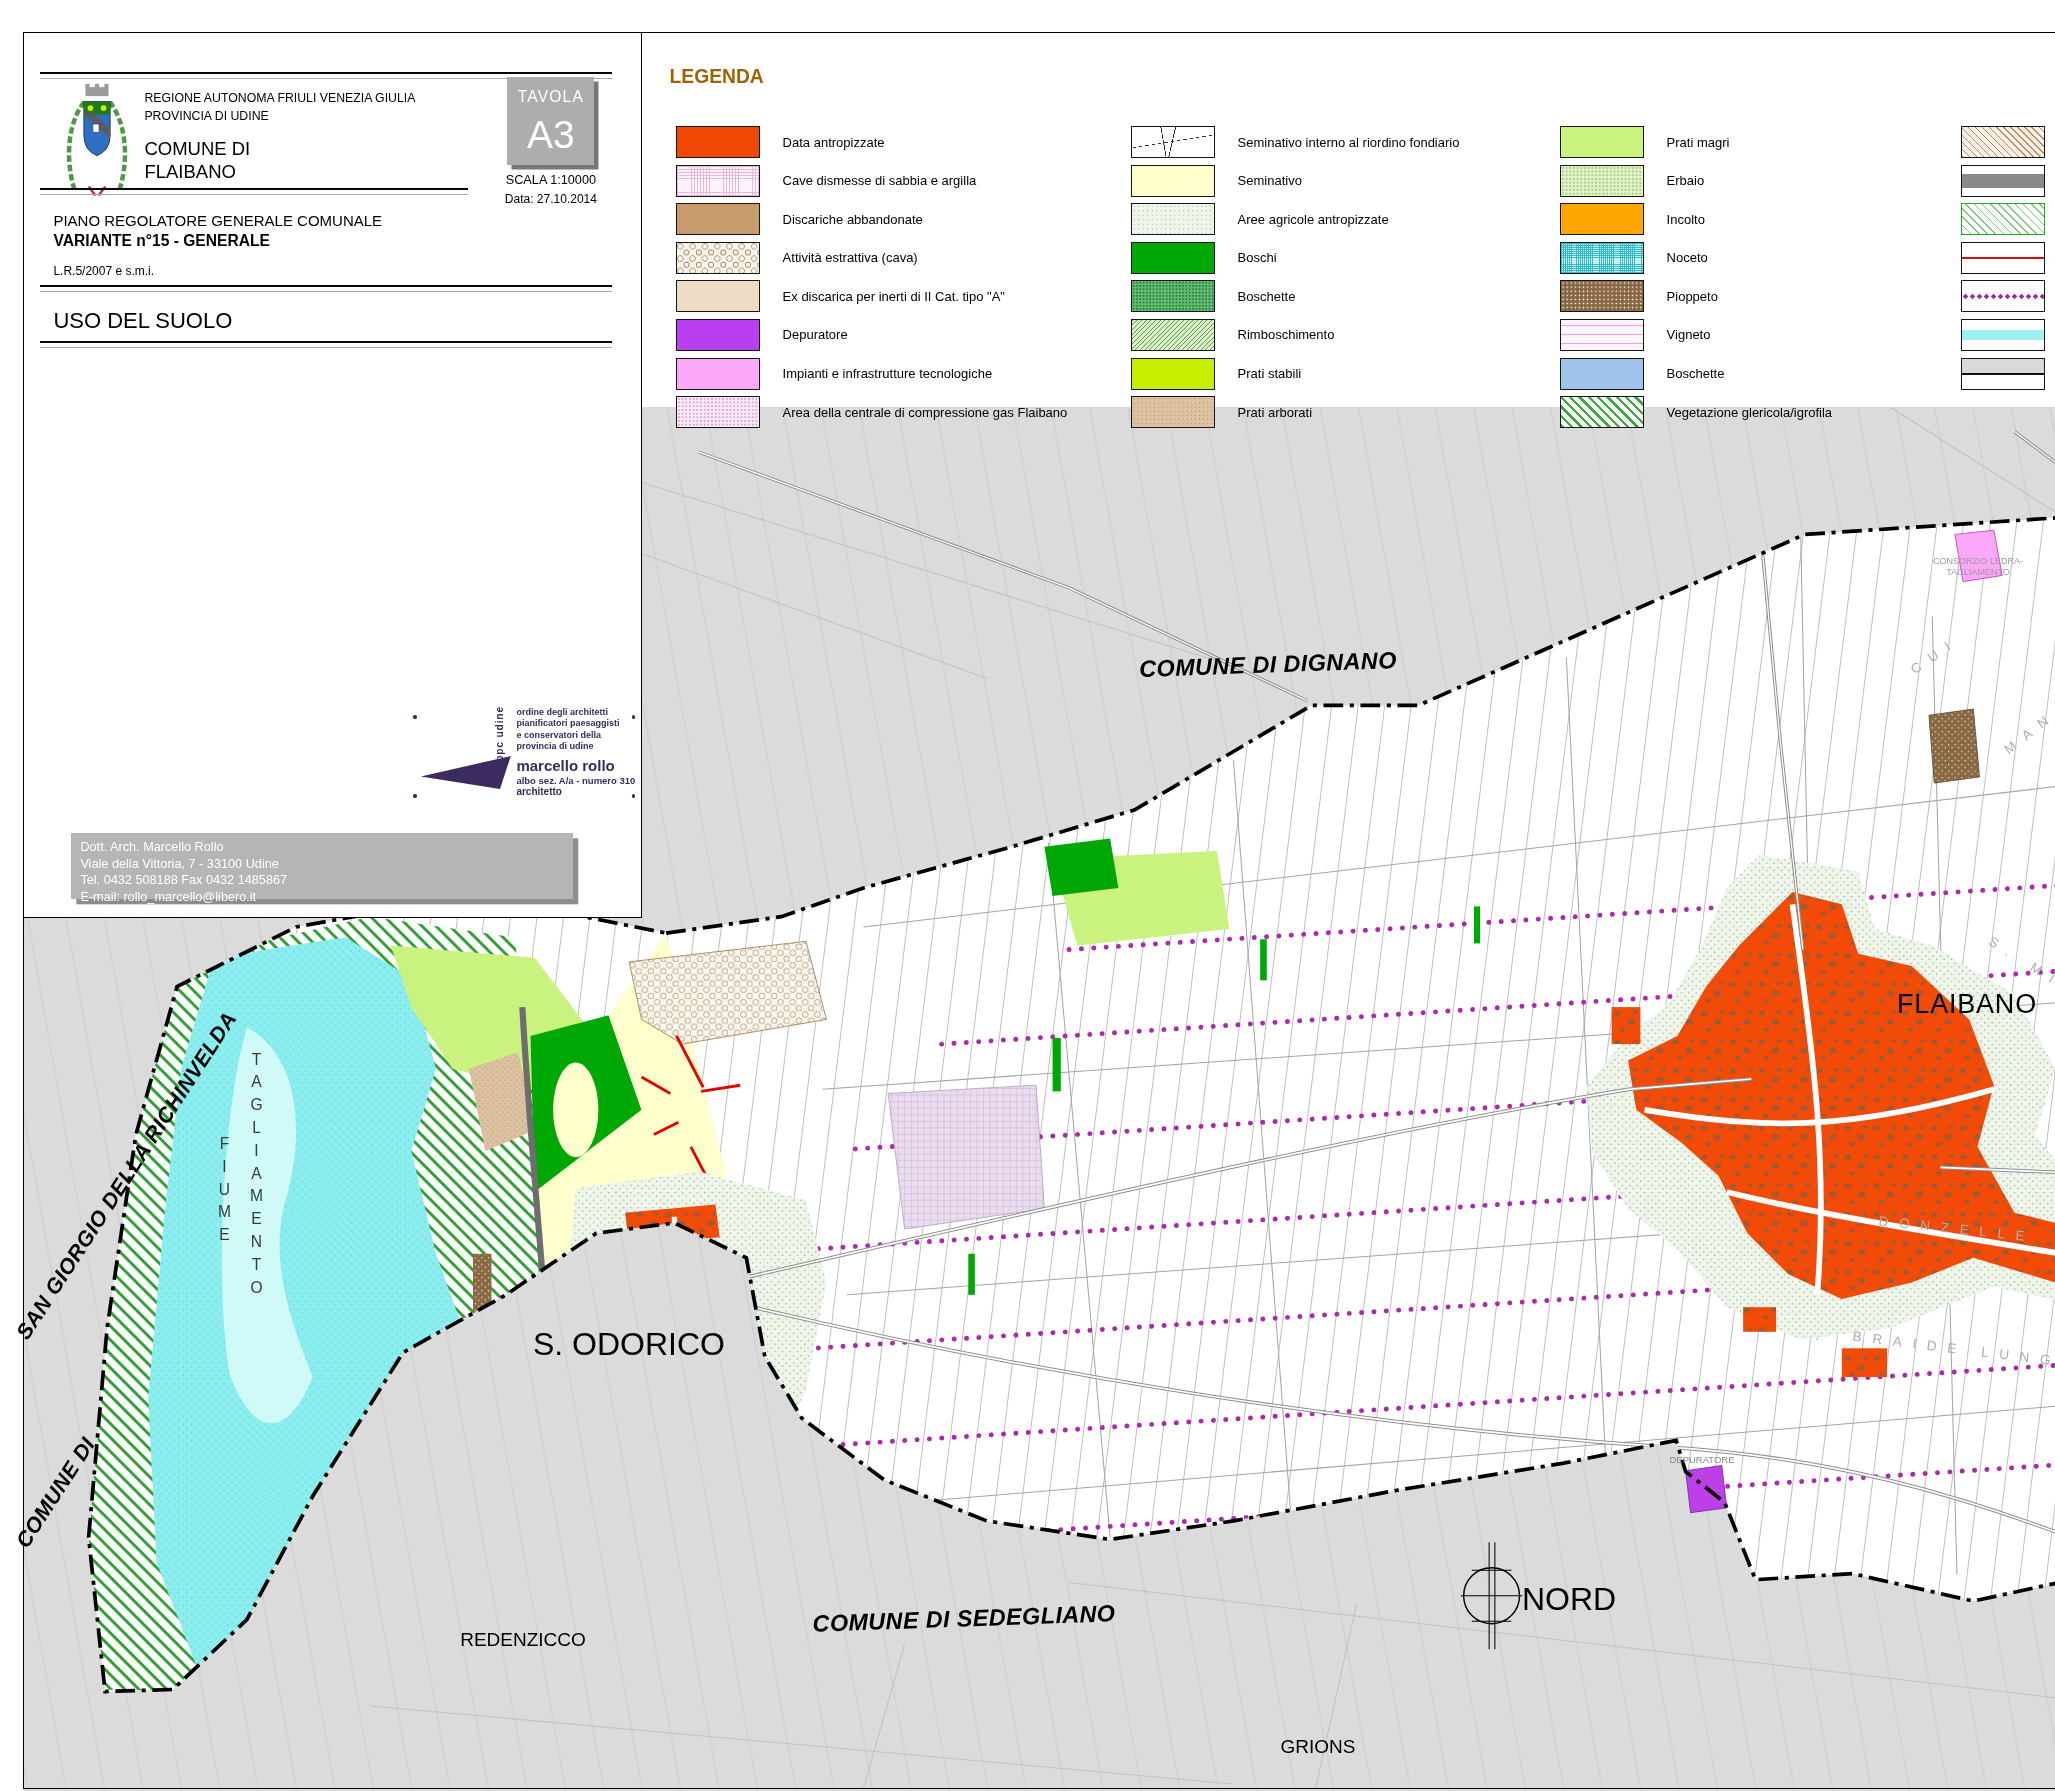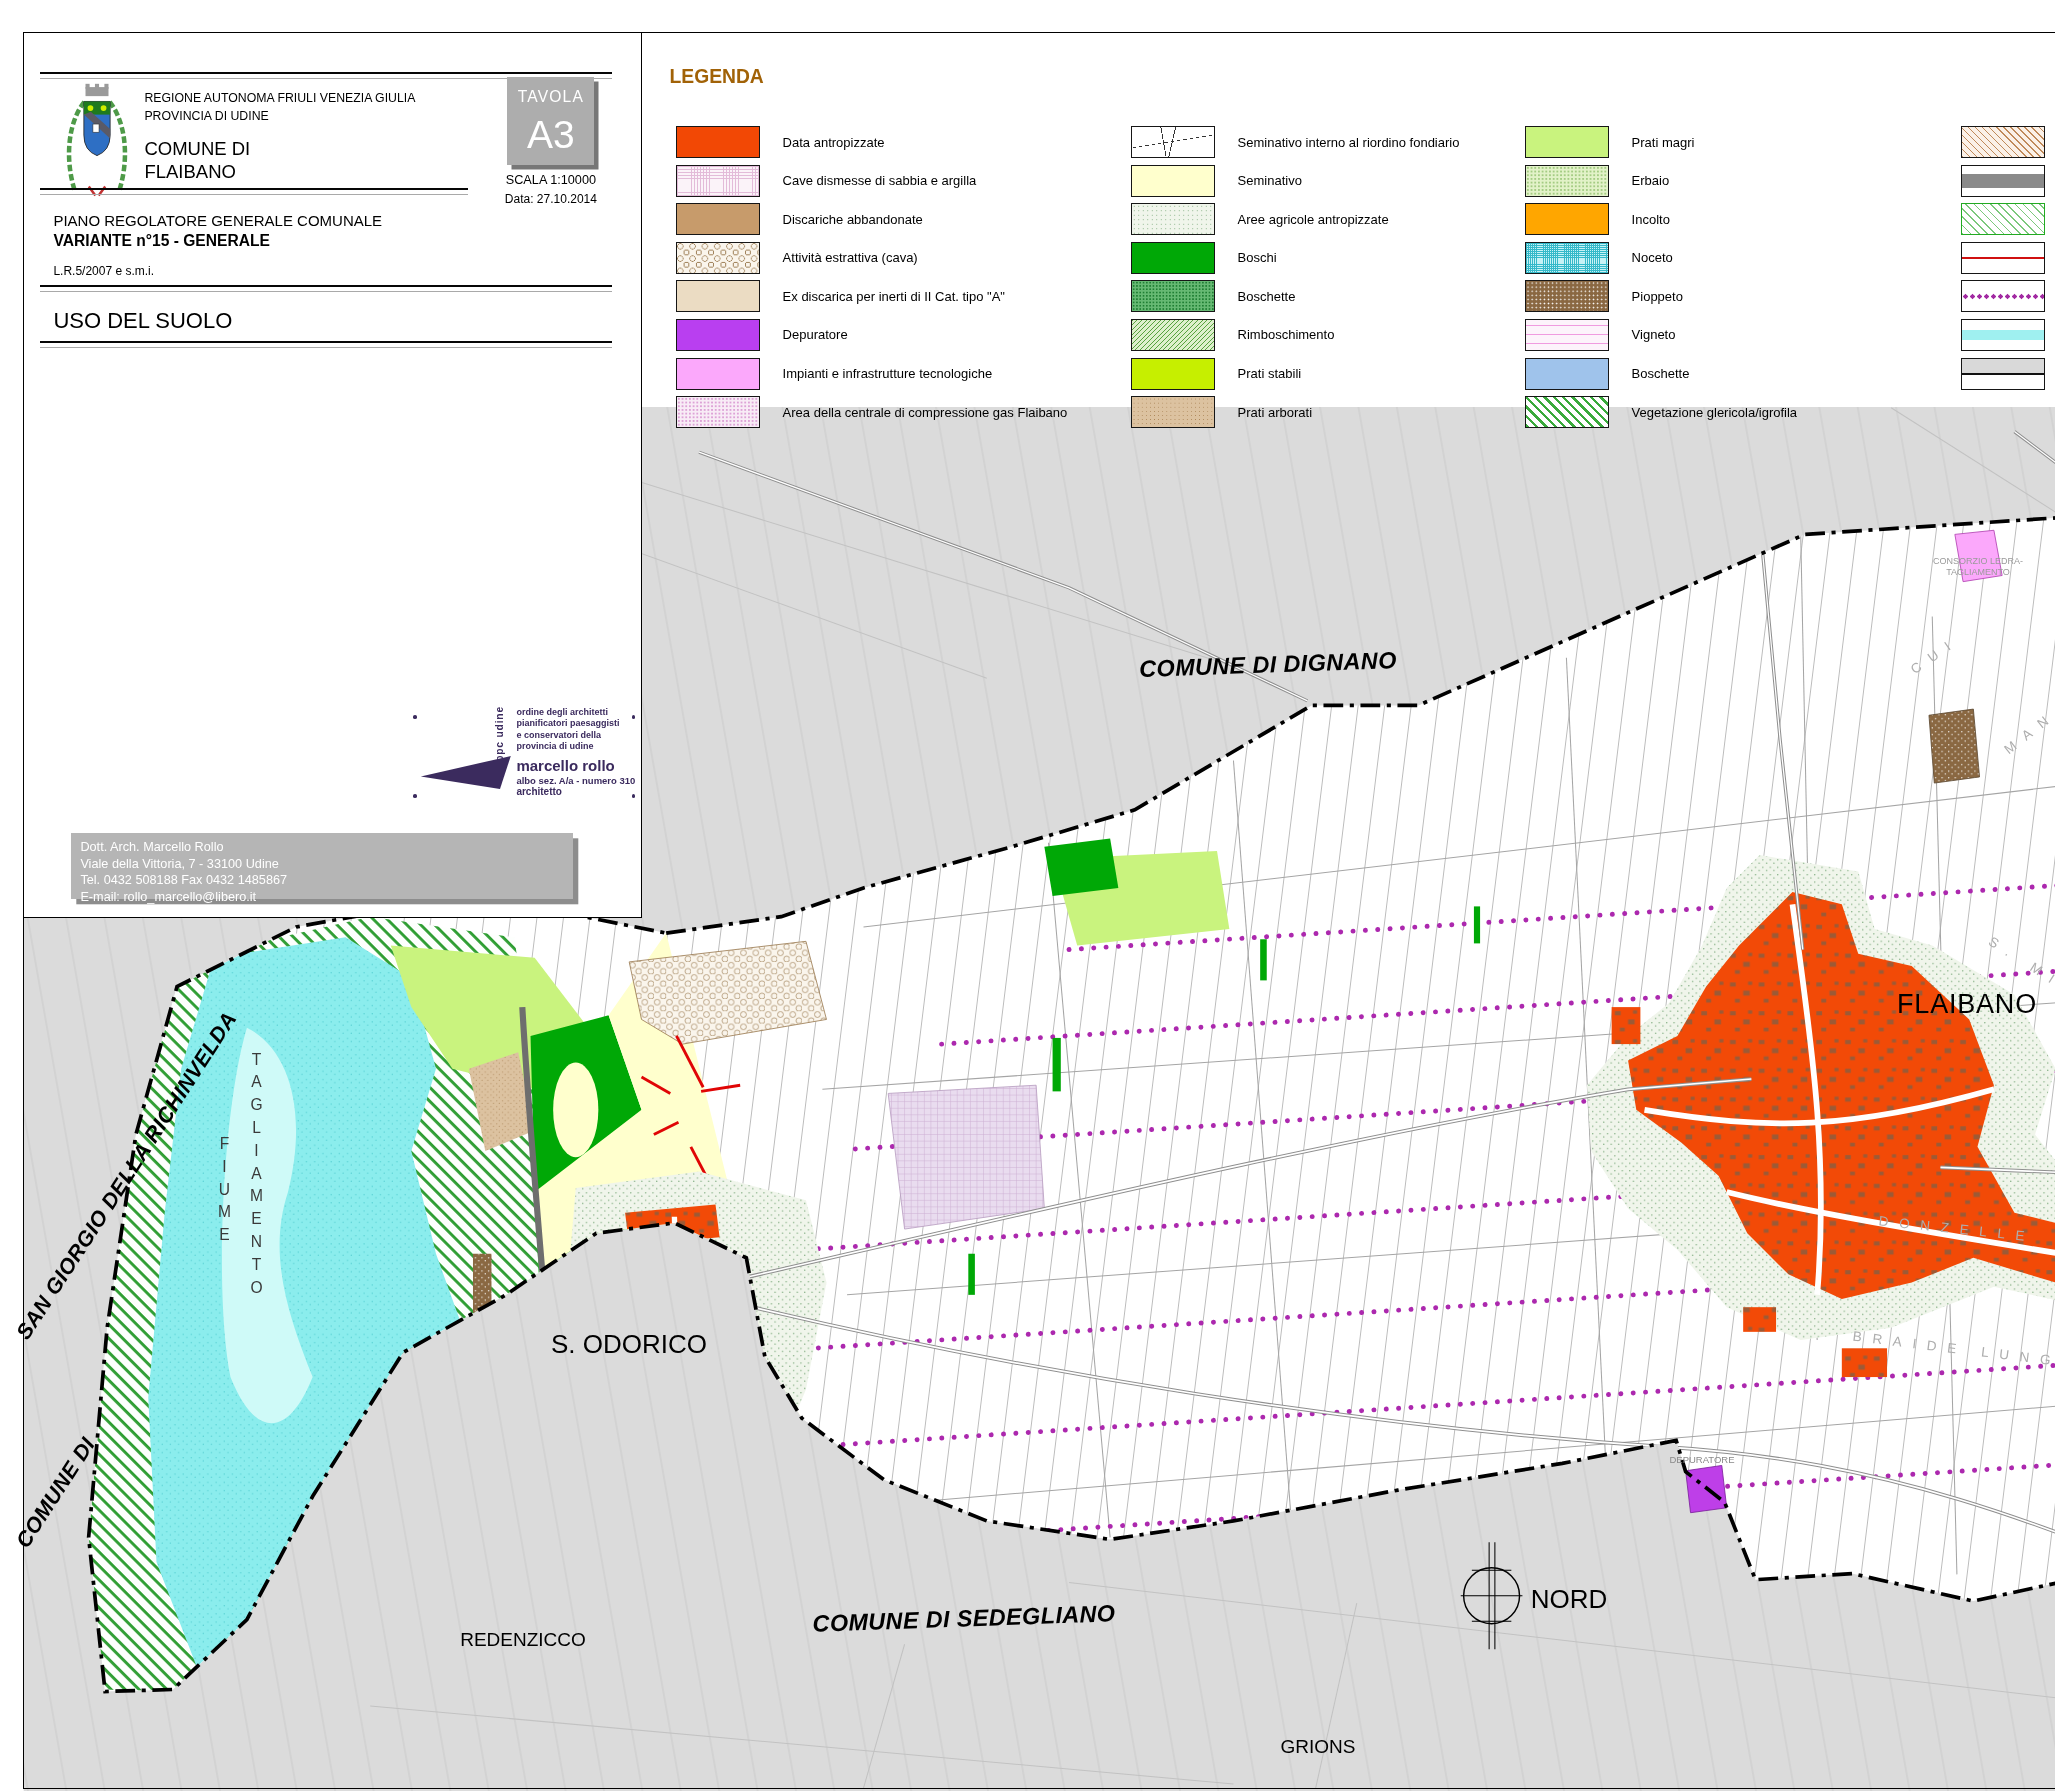--- a/index.html
+++ b/index.html
@@ -6,21 +6,21 @@
             font-family:"Liberation Sans","DejaVu Sans",sans-serif;}
   .sheet{position:relative;width:2508px;height:1791px;background:#fff;}
   
   .sheet-border{position:absolute;left:23.4px;top:32px;width:2460px;height:1757px;
                 border:1.6px solid #000;box-sizing:border-box;pointer-events:none;z-index:6;}
   
   #map-svg{position:absolute;left:0;top:0;z-index:1;}
   .map-labels{position:absolute;left:0;top:0;width:2508px;height:1791px;z-index:2;pointer-events:none;}
   .map-label{position:absolute;transform:translate(-50%,-50%);white-space:nowrap;color:#000;}
   .muni{font-weight:700;font-style:italic;font-size:23.4px;letter-spacing:0.4px;}
-  .town{font-size:26px;}
+  .town{font-size:32px;}
   .town-lg{font-size:27px;letter-spacing:0.8px;}
   .town-sm{font-size:19px;}
   .tiny{font-size:9.5px;color:#8a8a8a;}
   .consorzio{font-size:9px;color:#9a9a9a;white-space:normal;width:123px;text-align:center;line-height:1.25;}
   .topo{font-size:13.6px;color:#aeaeae;letter-spacing:10.7px;}
   .river{writing-mode:vertical-rl;text-orientation:upright;font-size:15.6px;color:#3a3a3a;letter-spacing:5.8px;}
   
   .titleblock{position:absolute;left:23.4px;top:32px;width:619px;height:886px;background:#fff;
               border:1.2px solid #000;box-sizing:border-box;z-index:5;padding-left:22px;}
   .tb-rule{position:absolute;left:15.6px;width:572px;height:3.7px;border-top:2.1px solid #060606;border-bottom:0.8px solid #a9a9a9;}
@@ -43,21 +43,21 @@
   .stamp-role{position:absolute;left:103px;top:83px;font-size:10px;font-weight:700;}
   .stamp-dot{position:absolute;width:3.7px;height:3.7px;border-radius:50%;background:#3b2b5e;}
   
   .contact{position:absolute;left:47px;top:800px;width:502px;height:66px;background:#b5b5b5;
            box-shadow:5.3px 5.3px 0 #8d8d8d;color:#fff;font-size:12.7px;line-height:1.32;
            padding:5.8px 0 0 9px;box-sizing:border-box;}
   
   .legend{position:absolute;left:644px;top:34px;width:1840px;height:373px;background:#fff;z-index:4;}
   .legend-title{position:absolute;left:25.5px;top:32px;font-size:19.3px;font-weight:700;color:#a16207;}
   .legend-col{position:absolute;top:92px;}
-  .legend-col-1{left:32px;}  .legend-col-2{left:487px;}  .legend-col-3{left:881px;}  .legend-col-4{left:1317px;}
+  .legend-col-1{left:32px;}  .legend-col-2{left:487px;}  .legend-col-3{left:916px;}  .legend-col-4{left:1317px;}
   .legend-item{display:flex;align-items:center;height:32px;margin-bottom:6.6px;}
   .legend-label{margin-left:22.6px;font-size:13px;color:#000;white-space:nowrap;}
   .sw{width:84px;height:32px;border:0.8px solid #161616;box-sizing:border-box;background:#fff;flex:none;}
   .sw-aree-antropizzate{background:#f24805;}
   .sw-cave-dismesse{background-color:#fbf3f9;background-image:
      repeating-linear-gradient(0deg,#e3bbd9 0 0.6px,transparent 0.6px 2.9px),
      repeating-linear-gradient(90deg,#e3bbd9 0 0.6px,transparent 0.6px 2.9px);}
   .sw-discariche-abbandonate{background:#c79b6b;}
   .sw-attivita-estrattiva{background-color:#faf5ec;background-size:12.3px 12.3px;background-image:
      radial-gradient(circle at 3.3px 3.3px,transparent 2.1px,#9a7a50 2.3px 2.9px,transparent 3.1px),

